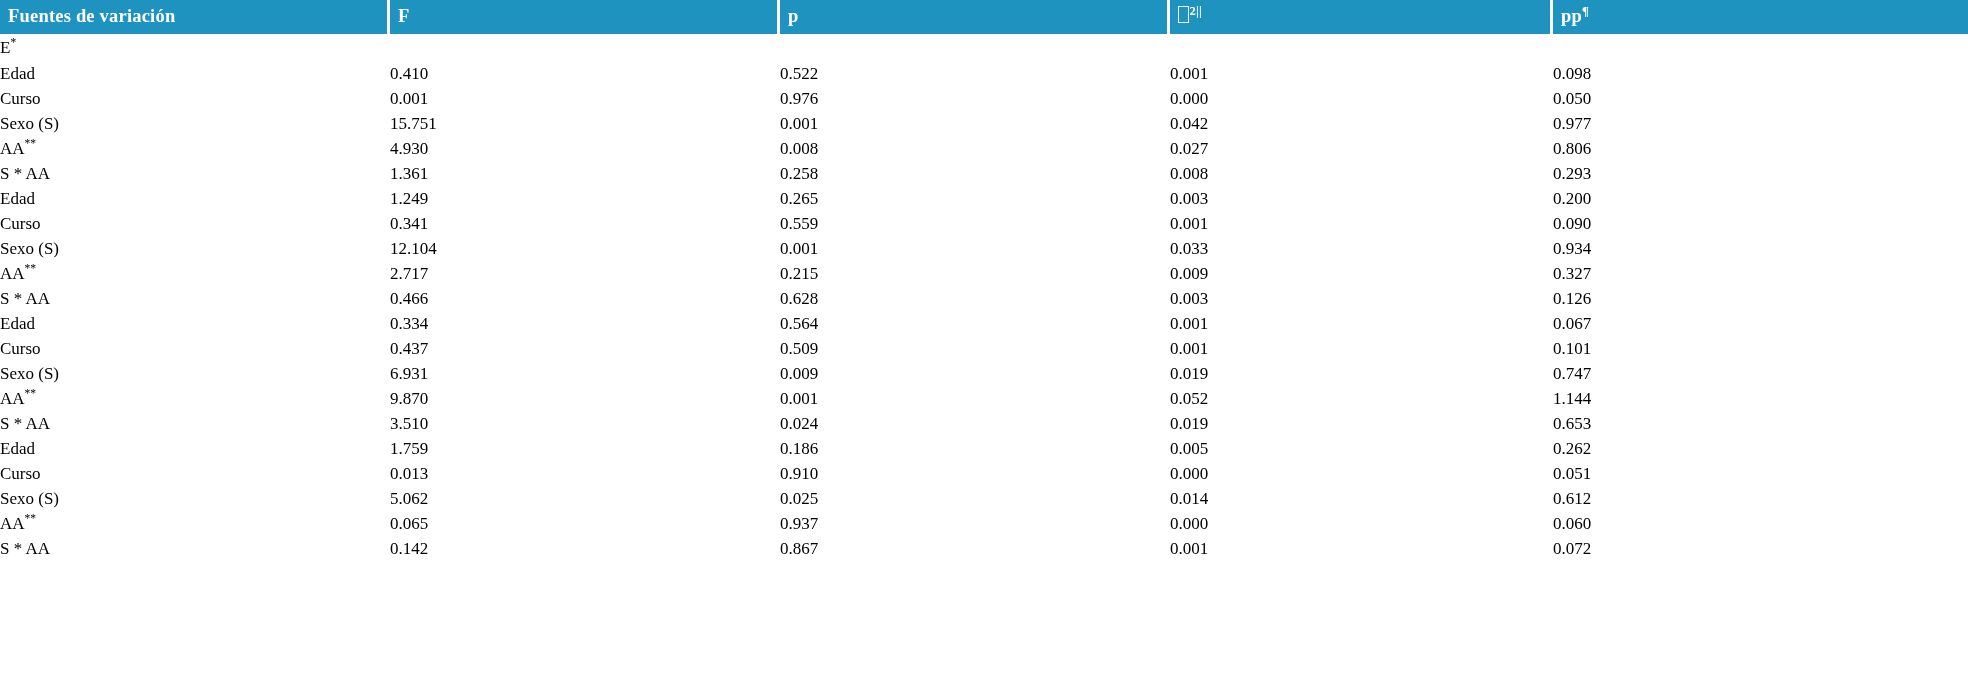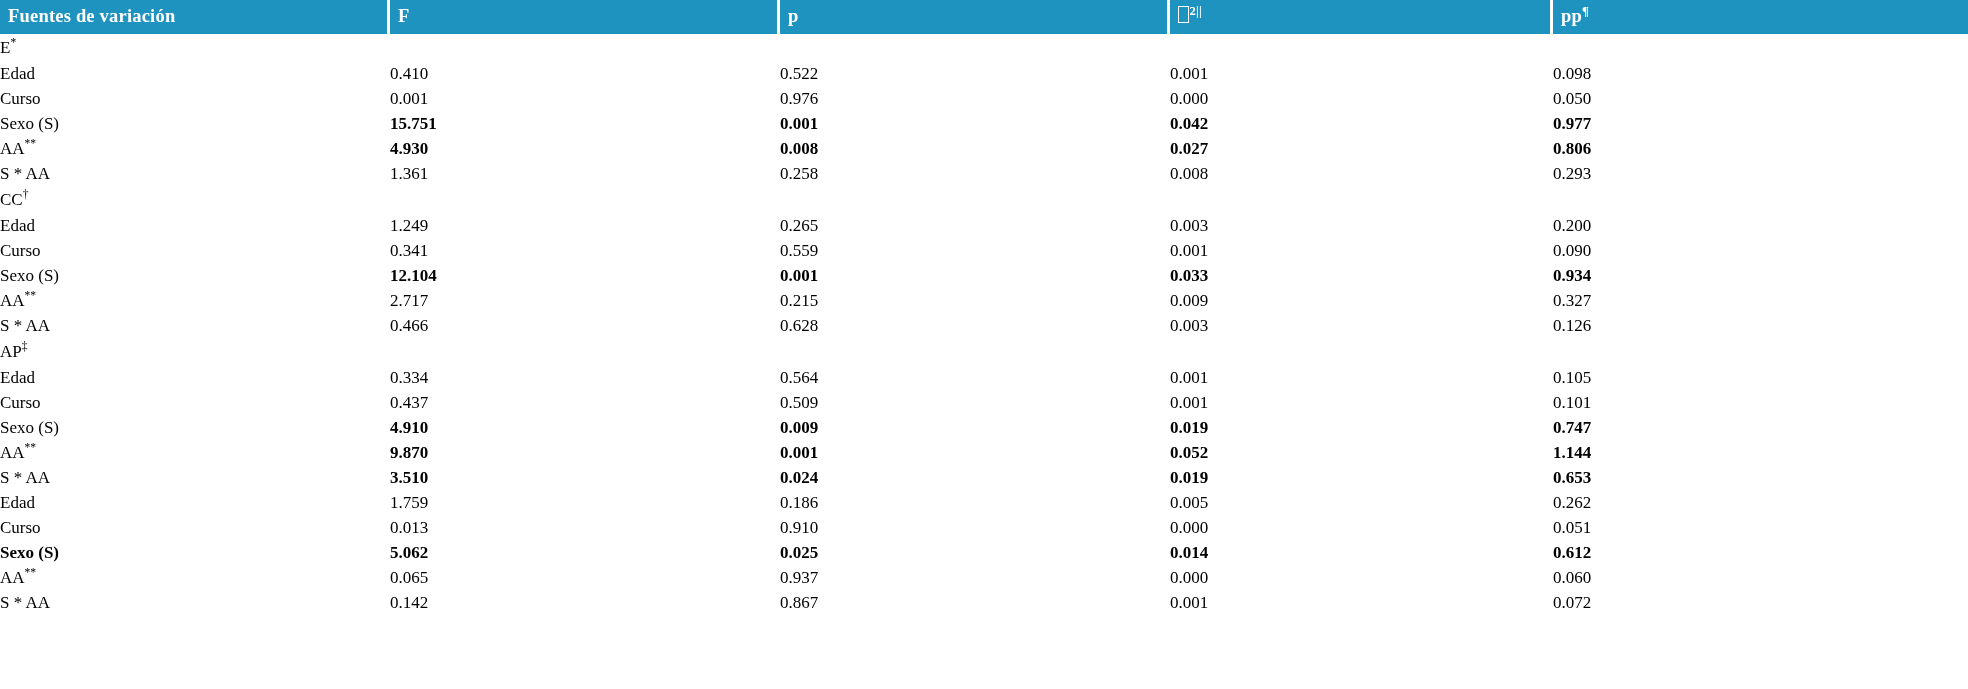--- a/index.html
+++ b/index.html
@@ -50,21 +50,21 @@
   }
   td.c-label { padding-left: 8px; }
   td.c-f     { padding-left: 8px; }
   td.c-p     { padding-left: 8px; margin-left: 12px; }
   td.c-eta   { padding-left: 8px; }
   td.c-pp    { padding-left: 8px; }
 
   tr.section td { height: 27px; }
   tr.section td.c-label { font-size: 17px; }
 
-  .bold { font-weight: bold; }
+  .bold { font-weight: normal; }
 
   sup {
     font-size: 0.68em;
     vertical-align: super;
     line-height: 0;
     font-weight: normal;
   }
   th sup { font-weight: bold; }
 
   .tofu {
@@ -134,27 +134,20 @@
           <td class="c-eta bold">0.027</td>
           <td class="c-pp bold">0.806</td>
         </tr>
         <tr>
           <td class="c-label"><span>S * AA</span><sup class="lab-sup"></sup></td>
           <td class="c-f">1.361</td>
           <td class="c-p">0.258</td>
           <td class="c-eta">0.008</td>
           <td class="c-pp">0.293</td>
         </tr>
-        <tr class="section">
-          <td class="c-label"><span>CC</span><sup>†</sup></td>
-          <td class="c-f"></td>
-          <td class="c-p"></td>
-          <td class="c-eta"></td>
-          <td class="c-pp"></td>
-        </tr>
         <tr>
           <td class="c-label"><span>Edad</span><sup class="lab-sup"></sup></td>
           <td class="c-f">1.249</td>
           <td class="c-p">0.265</td>
           <td class="c-eta">0.003</td>
           <td class="c-pp">0.200</td>
         </tr>
         <tr>
           <td class="c-label"><span>Curso</span><sup class="lab-sup"></sup></td>
           <td class="c-f">0.341</td>
@@ -176,44 +169,37 @@
           <td class="c-eta">0.009</td>
           <td class="c-pp">0.327</td>
         </tr>
         <tr>
           <td class="c-label"><span>S * AA</span><sup class="lab-sup"></sup></td>
           <td class="c-f">0.466</td>
           <td class="c-p">0.628</td>
           <td class="c-eta">0.003</td>
           <td class="c-pp">0.126</td>
         </tr>
-        <tr class="section">
-          <td class="c-label"><span>AP</span><sup>‡</sup></td>
-          <td class="c-f"></td>
-          <td class="c-p"></td>
-          <td class="c-eta"></td>
-          <td class="c-pp"></td>
-        </tr>
         <tr>
           <td class="c-label"><span>Edad</span><sup class="lab-sup"></sup></td>
           <td class="c-f">0.334</td>
           <td class="c-p">0.564</td>
           <td class="c-eta">0.001</td>
-          <td class="c-pp">0.105</td>
+          <td class="c-pp">0.067</td>
         </tr>
         <tr>
           <td class="c-label"><span>Curso</span><sup class="lab-sup"></sup></td>
           <td class="c-f">0.437</td>
           <td class="c-p">0.509</td>
           <td class="c-eta">0.001</td>
           <td class="c-pp">0.101</td>
         </tr>
         <tr>
           <td class="c-label"><span>Sexo (S)</span><sup class="lab-sup"></sup></td>
-          <td class="c-f bold">4.910</td>
+          <td class="c-f bold">6.931</td>
           <td class="c-p bold">0.009</td>
           <td class="c-eta bold">0.019</td>
           <td class="c-pp bold">0.747</td>
         </tr>
         <tr>
           <td class="c-label"><span>AA</span><sup class="lab-sup">**</sup></td>
           <td class="c-f bold">9.870</td>
           <td class="c-p bold">0.001</td>
           <td class="c-eta bold">0.052</td>
           <td class="c-pp bold">1.144</td>

